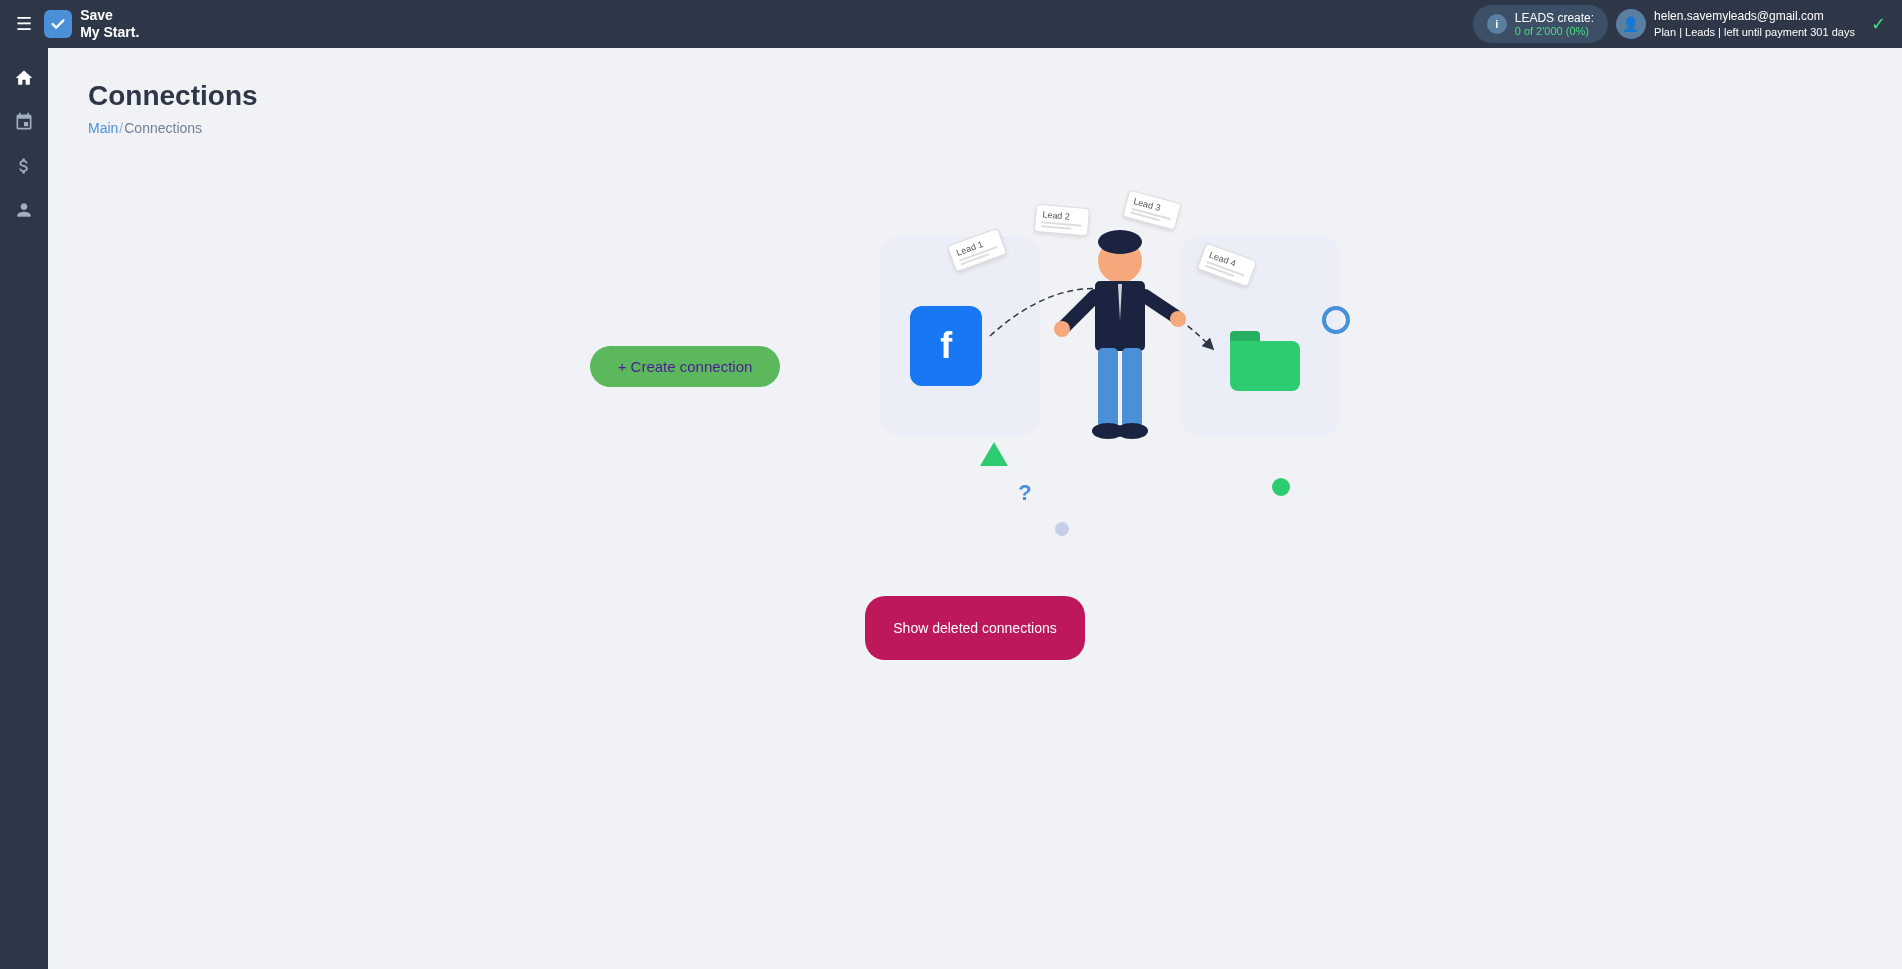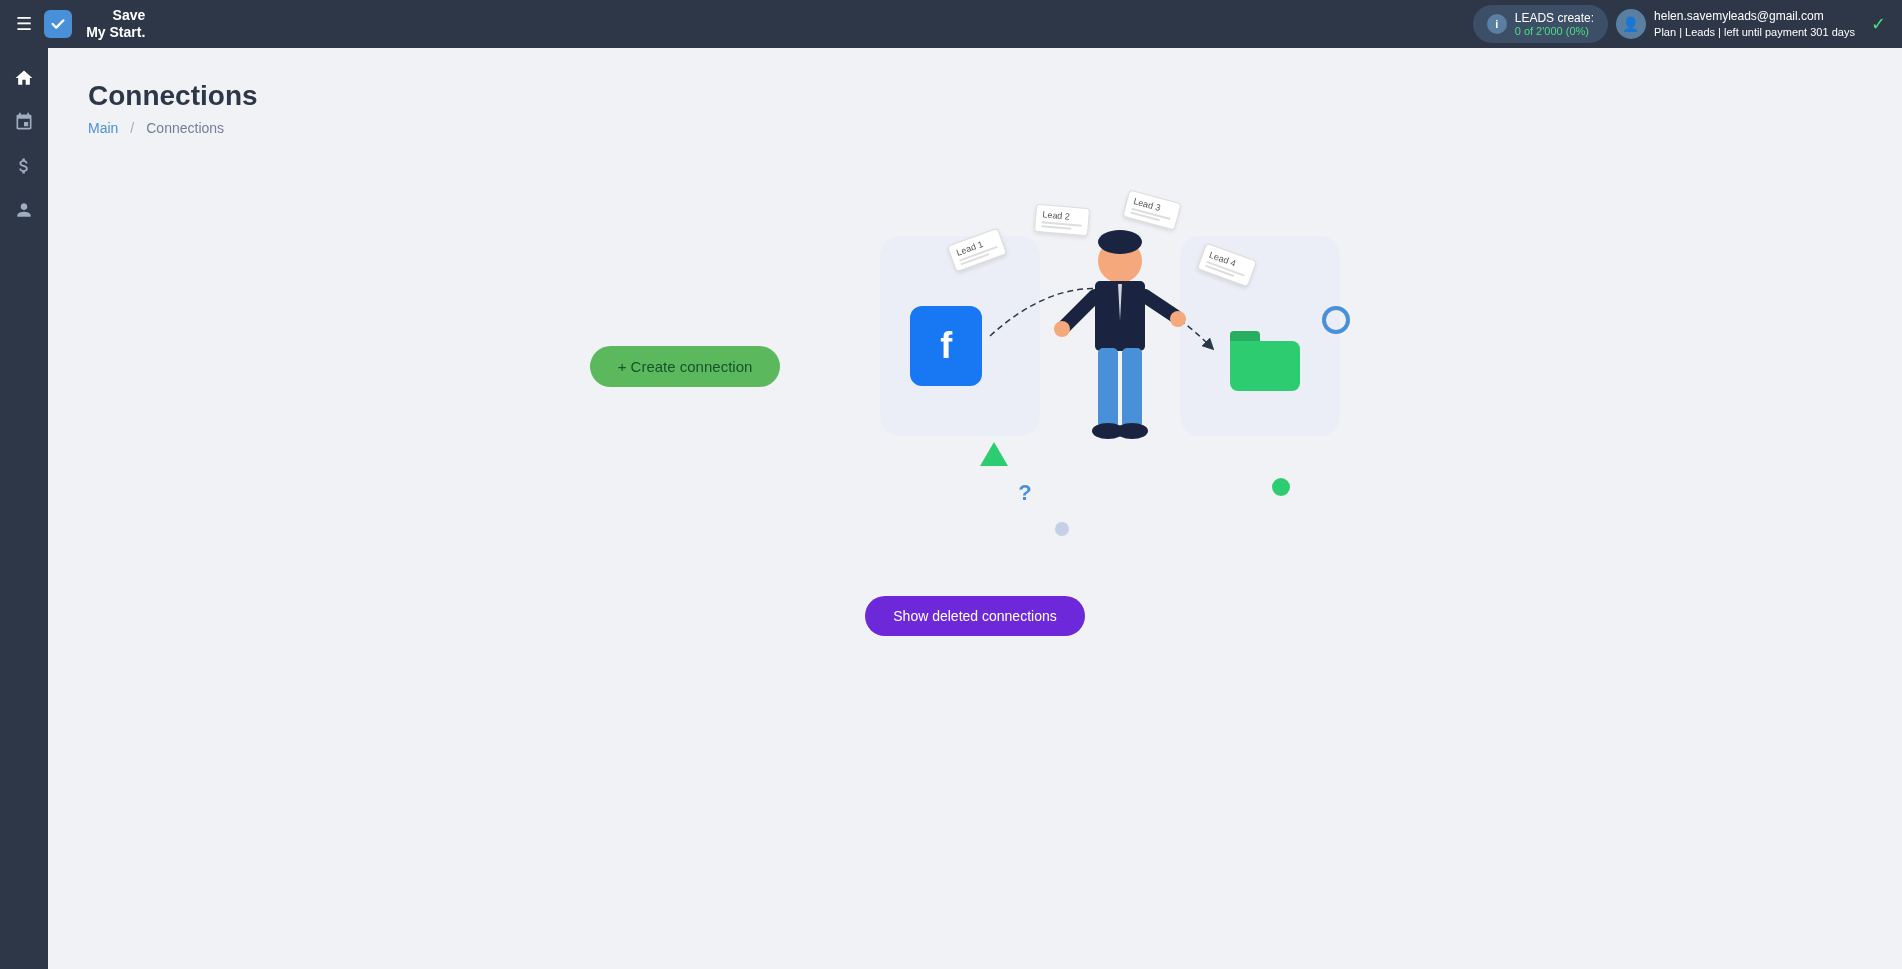--- a/index.html
+++ b/index.html
@@ -11,21 +11,21 @@
       height: 48px;
       display: flex;
       align-items: center;
       justify-content: space-between;
       padding: 0 16px;
       flex-shrink: 0;
       z-index: 100;
     }
     .topbar-left { display: flex; align-items: center; gap: 12px; }
     .hamburger { color: #fff; font-size: 18px; cursor: pointer; }
-    .logo { display: flex; align-items: center; gap: 14px; text-align: right; }
+    .logo { display: flex; align-items: center; gap: 8px; }
     .logo-icon {
       width: 28px; height: 28px;
       background: #4a90d9;
       border-radius: 6px;
       display: flex; align-items: center; justify-content: center;
     }
     .logo-icon svg { width: 18px; height: 18px; }
     .logo-text { color: #fff; font-size: 14px; font-weight: 600; line-height: 1.2; }
     .logo-text span { display: block; }
 
@@ -96,21 +96,21 @@
       padding: 32px 40px;
     }
 
     .page-title {
       font-size: 28px;
       font-weight: 600;
       color: #2d3748;
       margin-bottom: 8px;
     }
     .breadcrumb {
-      display: flex; align-items: center; gap: 12px;
+      display: flex; align-items: center; gap: 1px;
       font-size: 14px;
       margin-bottom: 40px;
     }
     .breadcrumb-link { color: #4a90d9; cursor: pointer; }
     .breadcrumb-sep { color: #a0aec0; }
     .breadcrumb-current { color: #718096; }
 
     
     .hero {
       display: flex;
@@ -127,21 +127,21 @@
     .hero-text p {
       font-size: 20px;
       color: #718096;
       line-height: 1.5;
       margin-bottom: 24px;
     }
     .hero-text p a { color: #4a90d9; text-decoration: none; }
 
     .create-btn {
       background: #5cb85c;
-      color: #14532d;
+      color: #4c1d95;
       border: none;
       border-radius: 24px;
       padding: 12px 28px;
       font-size: 15px;
       font-weight: 500;
       cursor: pointer;
       display: inline-flex;
       align-items: center;
       gap: 8px;
       transition: background 0.2s;
@@ -263,25 +263,25 @@
       display: flex;
       align-items: center;
       justify-content: center;
       gap: 16px;
     }
     .stats-bar strong { color: #2d3748; }
 
     .show-deleted-btn {
       display: block;
       margin: 0 auto;
-      background: #6d28d9;
+      background: #be185d;
       color: #fff;
       border: none;
       border-radius: 20px;
-      padding: 12px 28px;
+      padding: 24px 28px;
       font-size: 14px;
       cursor: pointer;
       transition: background 0.2s;
     }
 
     
     .person-svg { width: 160px; height: 280px; }
   </style>
 </head>
 <body>

